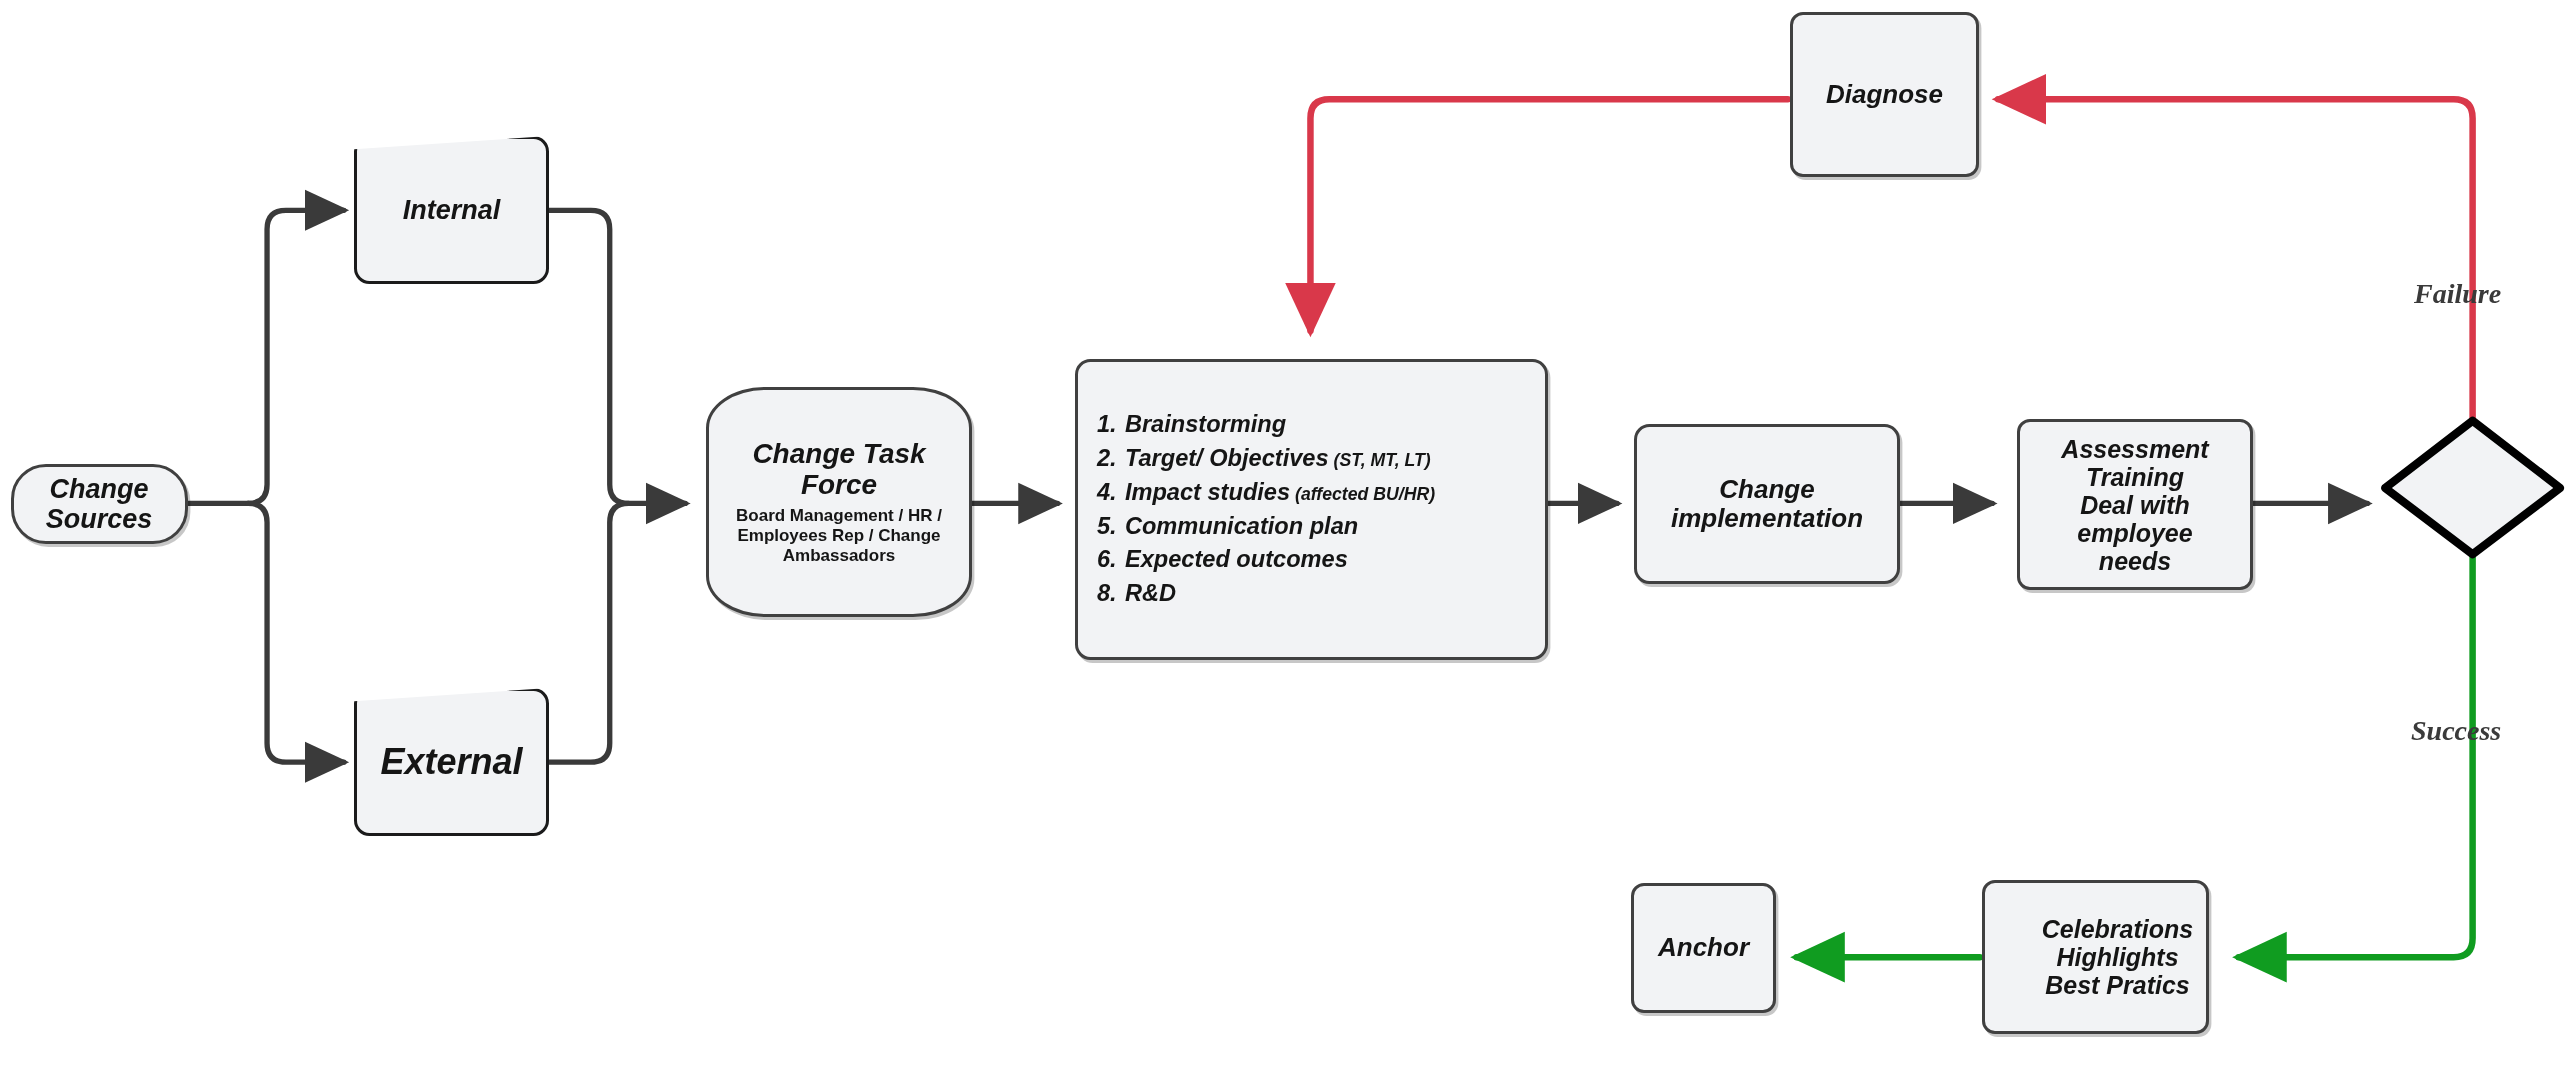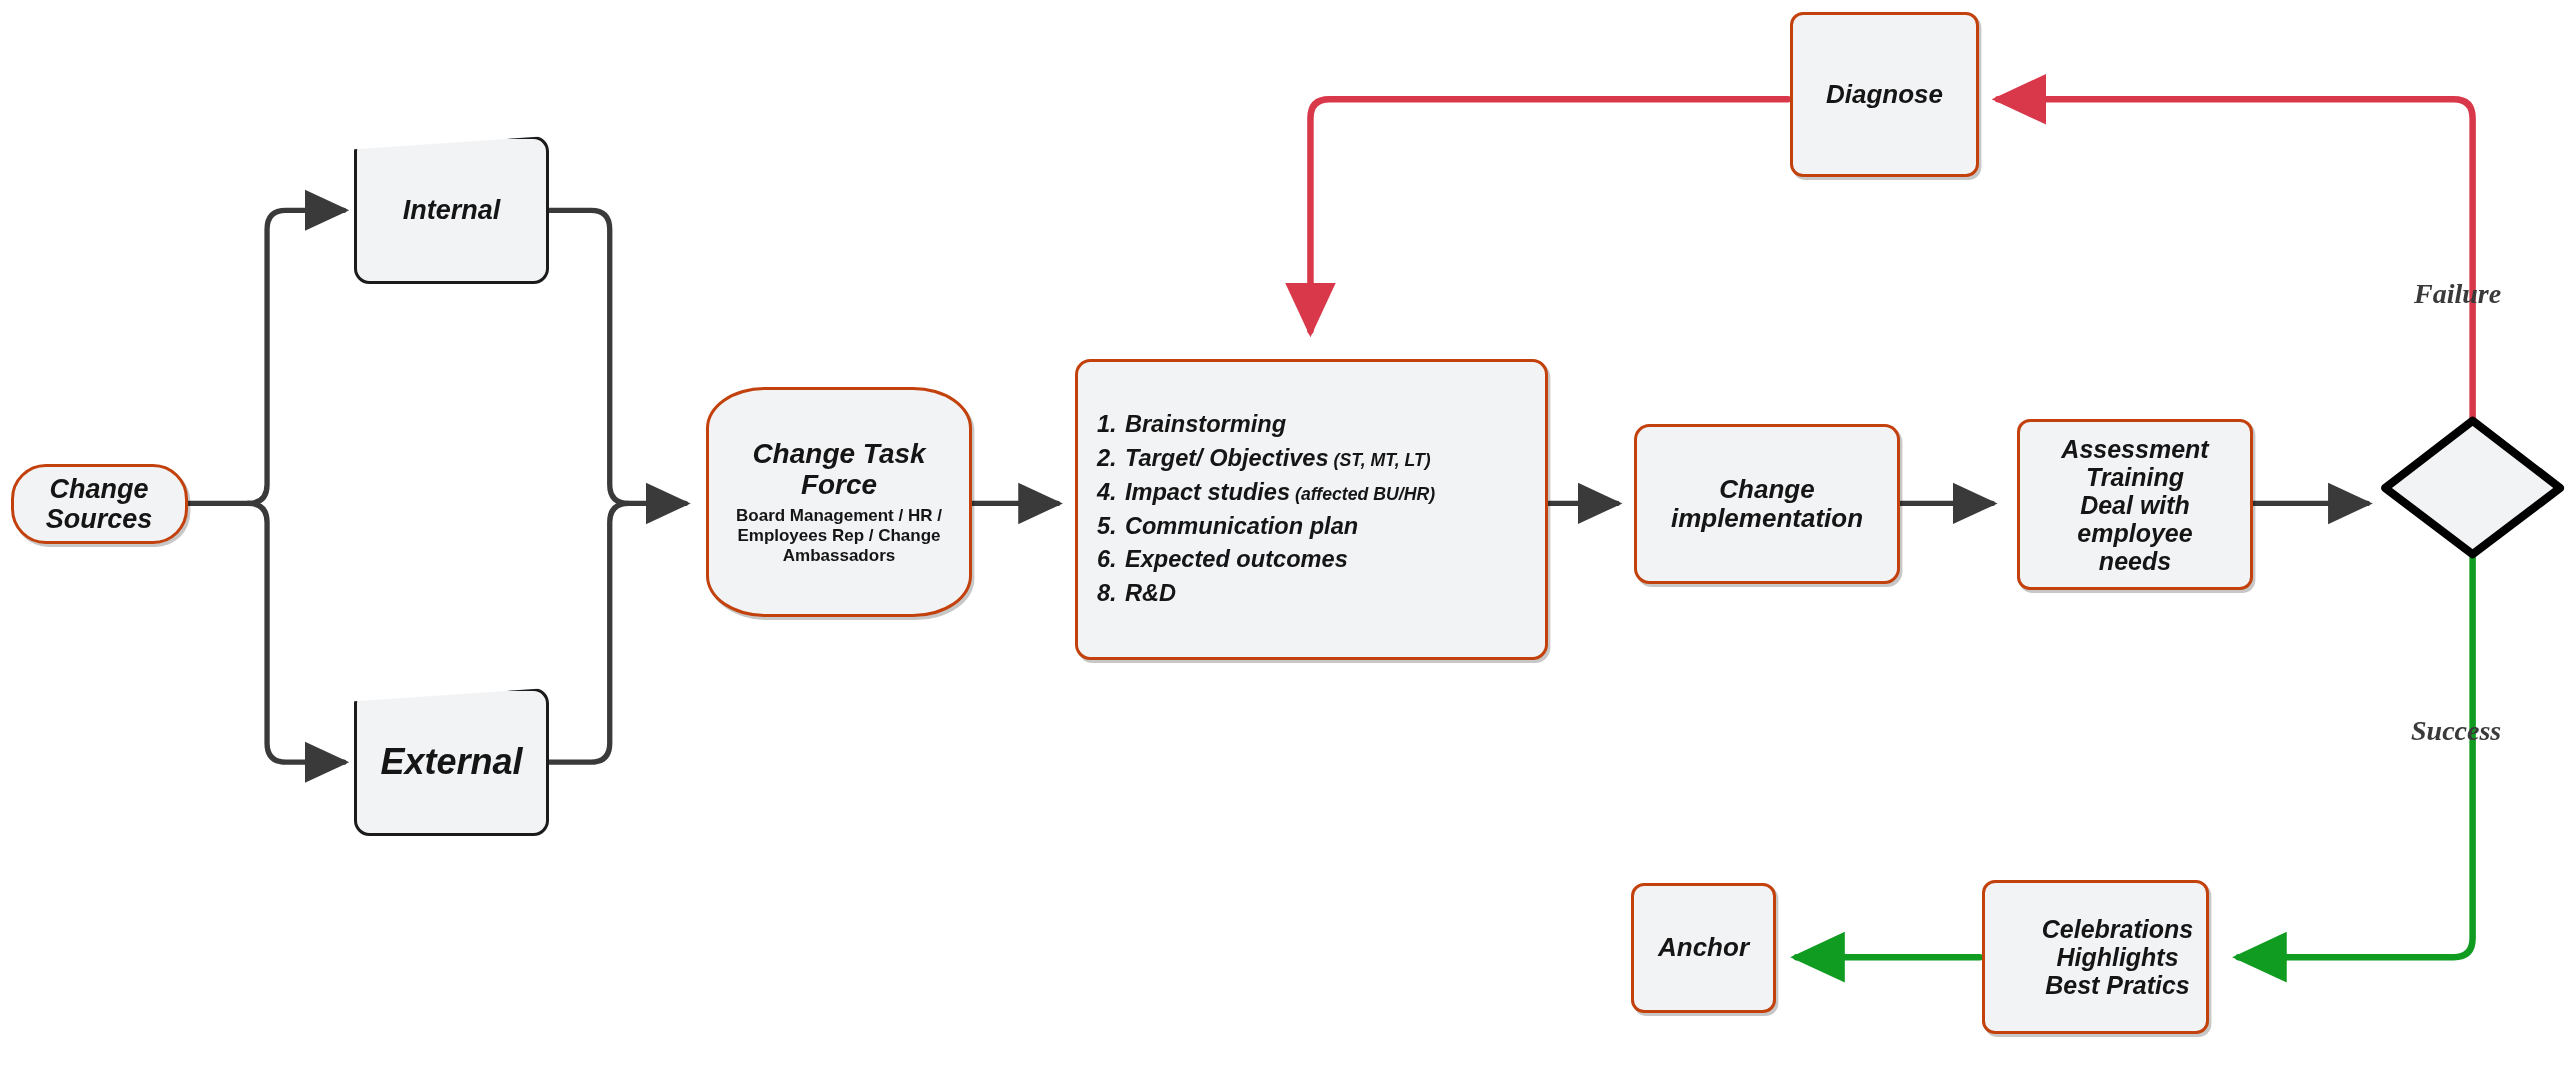--- a/index.html
+++ b/index.html
@@ -23,21 +23,21 @@
     left: 0;
     top: 0;
     width: 2576px;
     height: 1070px;
     pointer-events: none;
   }
   .node {
     position: absolute;
     box-sizing: border-box;
     background: #f2f3f5;
-    border: 3px solid #c2410c;
+    border: 3px solid #404040;
     display: flex;
     flex-direction: column;
     align-items: center;
     justify-content: center;
     text-align: center;
     color: #151515;
     box-shadow: 2.4px 3px 0 rgba(0,0,0,0.22);
   }
   .node .title {
     font-style: italic;

